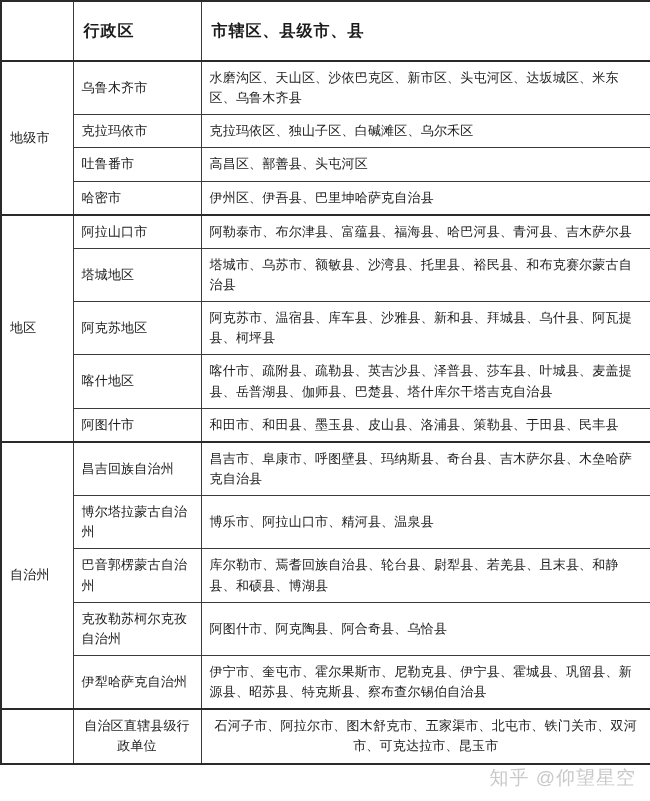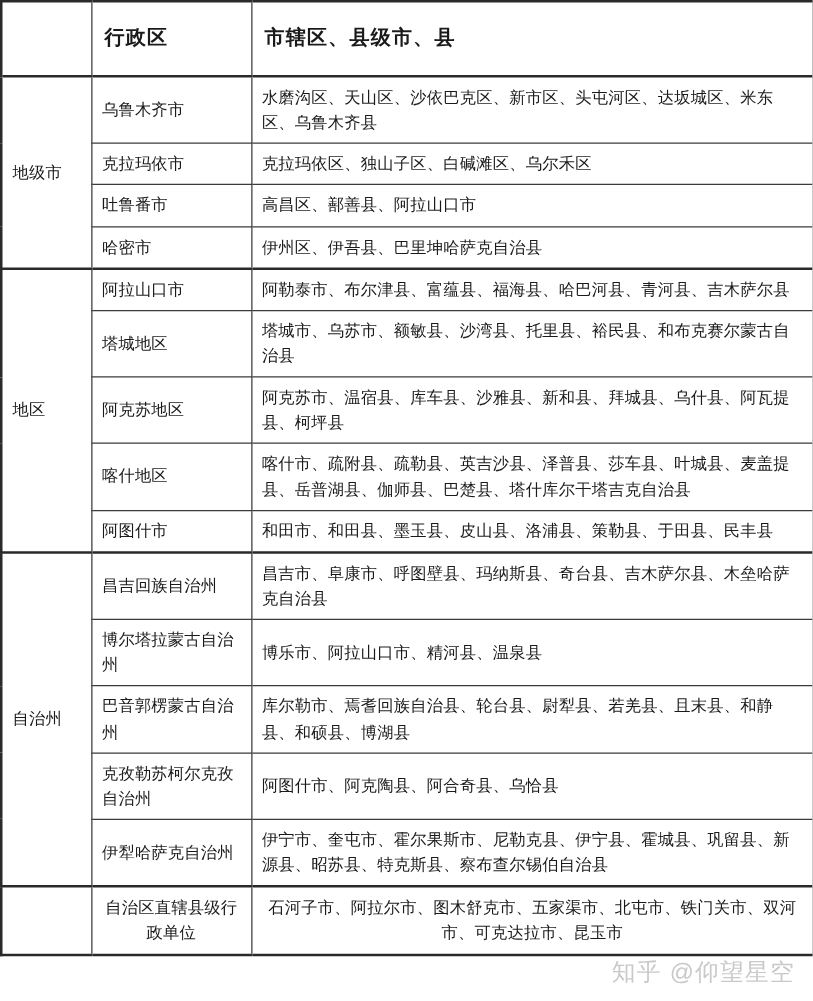--- a/index.html
+++ b/index.html
@@ -71,21 +71,21 @@
     padding-left: 10px;
   }
   #admin-table tr.last-row > td {
     border-bottom: 2px solid #2a2a2a;
     text-align: center;
   }
   #admin-table td.counties-cell {
     border-right: 2px solid #2a2a2a;
   }
   #admin-table th.head-label.counties-head {
-    border-right: 2px solid #000000;
+    border-right: 2px solid #c2410c;
   }
 
   .head-row th { height: 46px; }
 
   .watermark {
     position: absolute;
     right: 14px;
     bottom: 10px;
     font-size: 19px;
     color: #c9c9c9;
@@ -116,21 +116,21 @@
       <td class="group-cell" rowspan="4">地级市</td>
       <td>乌鲁木齐市</td>
       <td class="counties-cell">水磨沟区、天山区、沙依巴克区、新市区、头屯河区、达坂城区、米东区、乌鲁木齐县</td>
     </tr>
     <tr>
       <td>克拉玛依市</td>
       <td class="counties-cell">克拉玛依区、独山子区、白碱滩区、乌尔禾区</td>
     </tr>
     <tr>
       <td>吐鲁番市</td>
-      <td class="counties-cell">高昌区、鄯善县、阿拉山口市</td>
+      <td class="counties-cell">高昌区、鄯善县、头屯河区</td>
     </tr>
     <tr>
       <td>哈密市</td>
       <td class="counties-cell">伊州区、伊吾县、巴里坤哈萨克自治县</td>
     </tr>
 
     <tr class="band-start">
       <td class="group-cell" rowspan="5">地区</td>
       <td>阿拉山口市</td>
       <td class="counties-cell">阿勒泰市、布尔津县、富蕴县、福海县、哈巴河县、青河县、吉木萨尔县</td>

